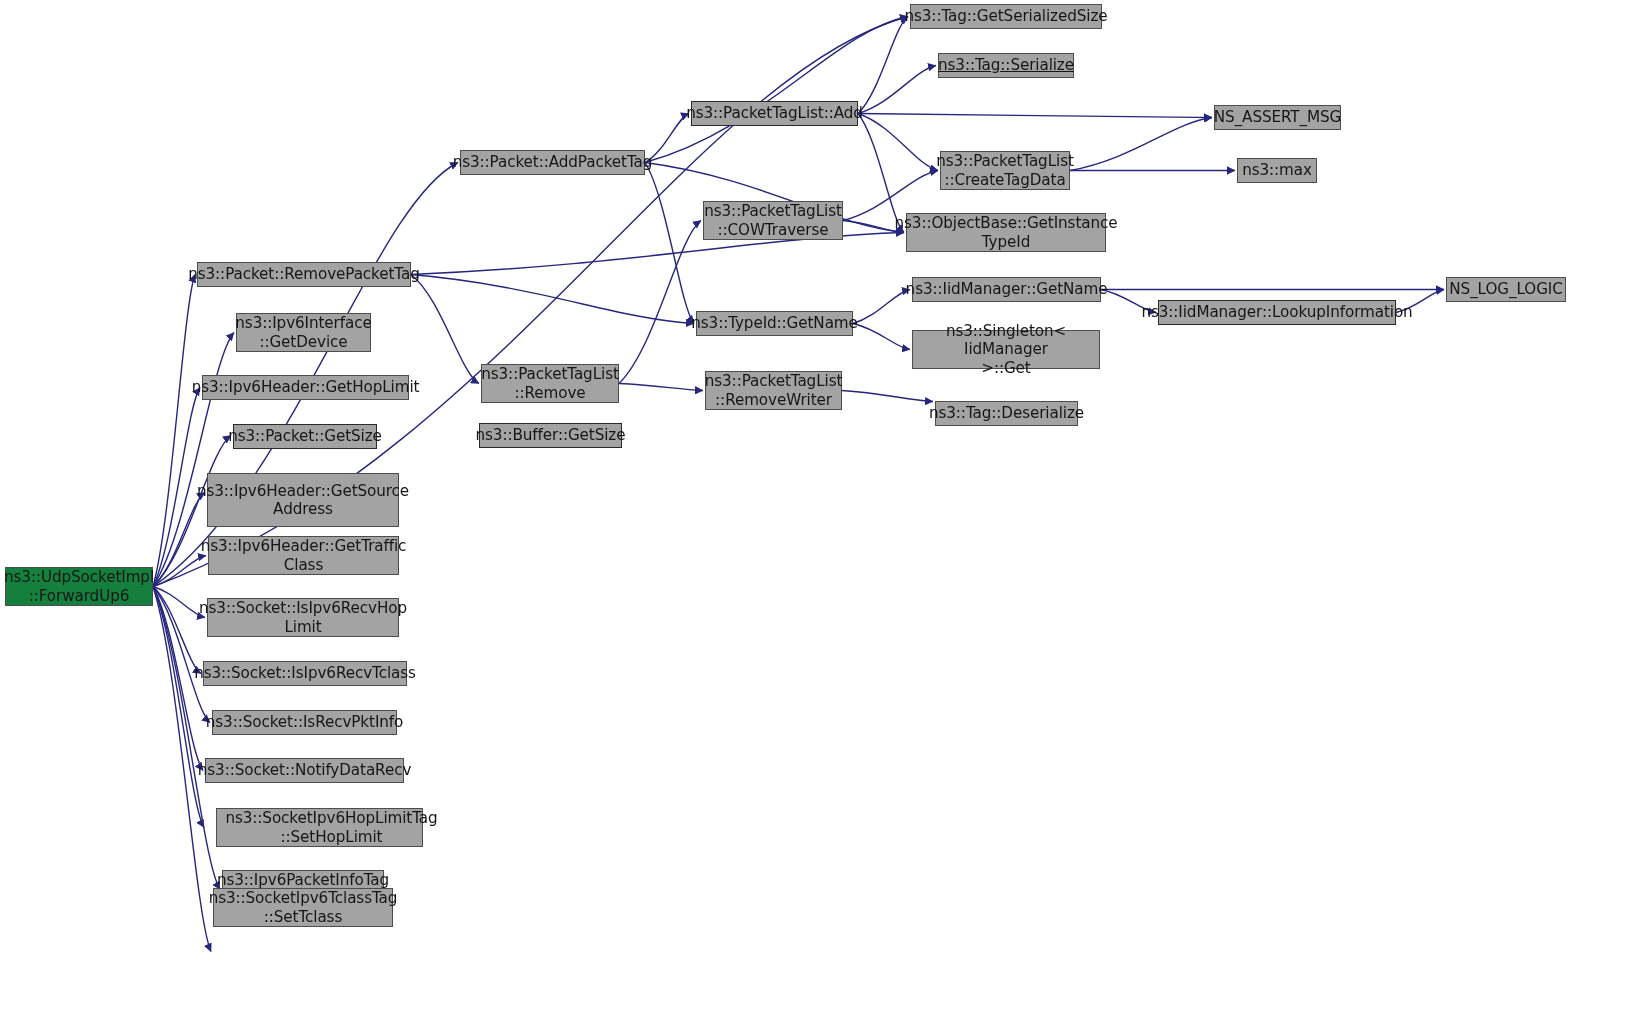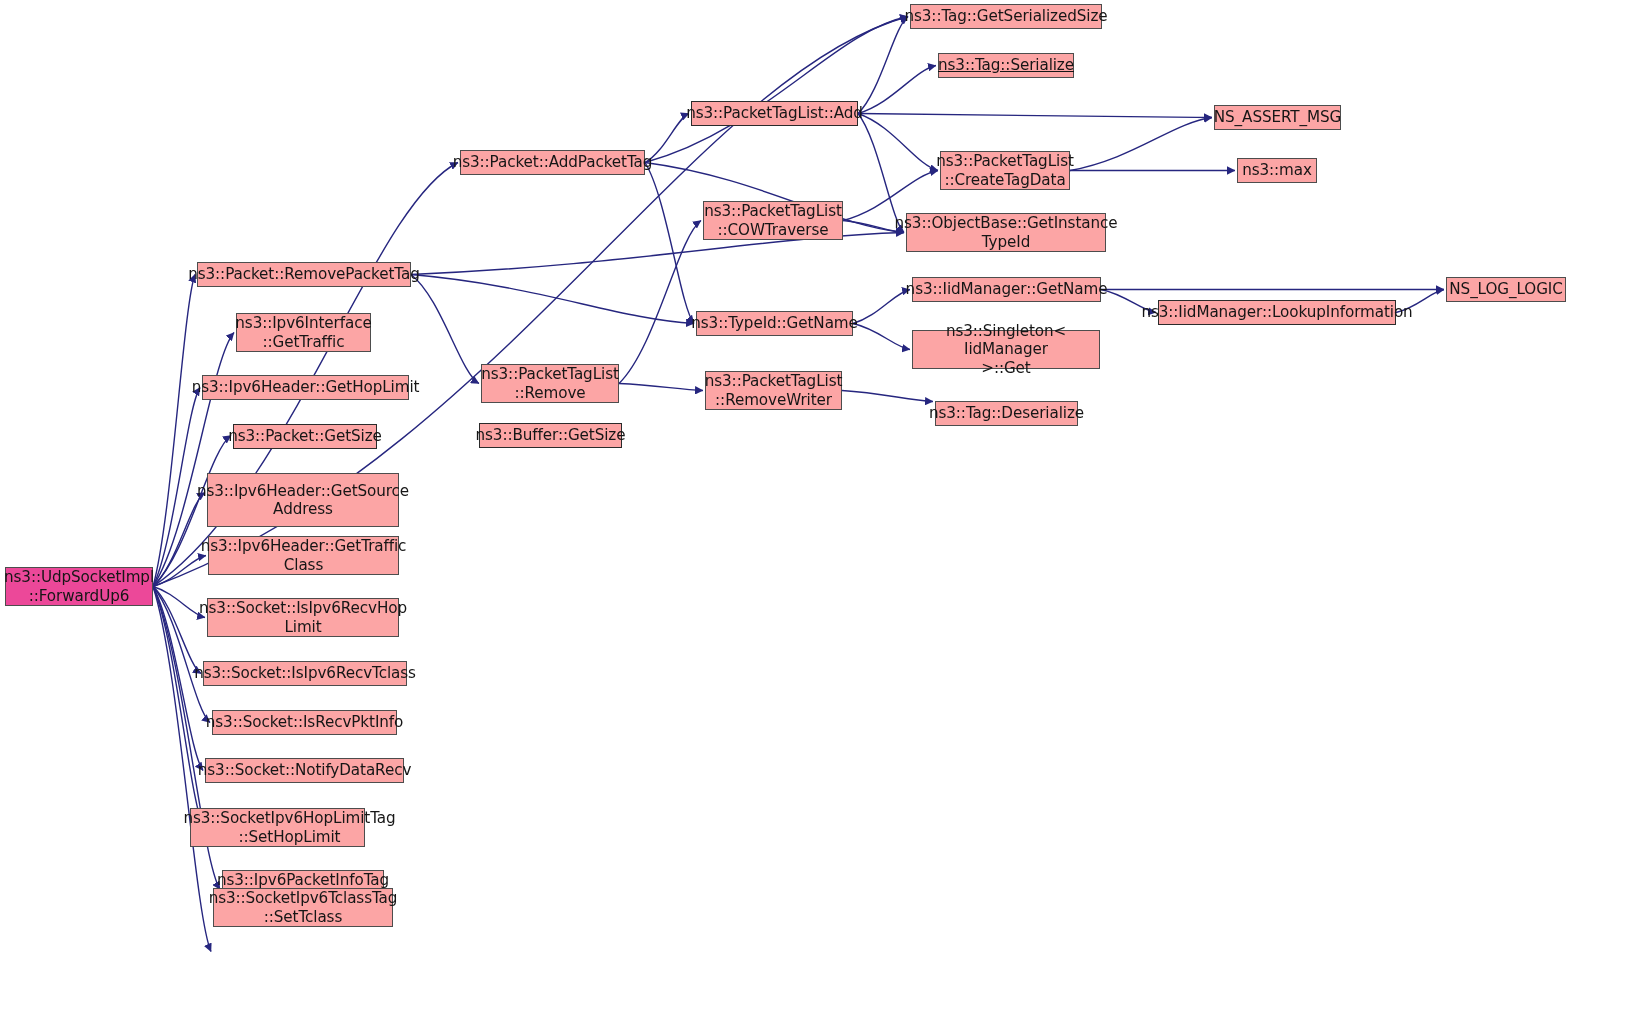--- a/index.html
+++ b/index.html
@@ -20,34 +20,34 @@
     left: 0;
     top: 0;
     width: 1637px;
     height: 1020px;
     pointer-events: none;
   }
   .node {
     position: absolute;
     box-sizing: border-box;
     border: 1px solid #2b2b2b;
-    background: #fca5a5;
+    background: #a3a3a3;
     color: #161616;
     font-size: 15.2px;
     line-height: 18.5px;
     display: flex;
     align-items: center;
     justify-content: center;
     text-align: center;
     letter-spacing: -0.1px;
     white-space: pre-line;
     z-index: 5;
   }
   .node.root {
-    background: #ec4899;
+    background: #15803d;
     border: 1px solid #333333;
   }
   .node.thick {
     border-width: 1.4px;
     border-color: #4d4d4d;
   }
   .node span {
     display: block;
     padding: 0 5px;
   }
@@ -102,33 +102,33 @@
         <path d="M 1101 289.5 C 1255.35 289.5 1347.96 289.5 1444 289.5" fill="none" stroke="#26267f" stroke-width="1.4" marker-end="url(#arrow)"></path>
         <path d="M 1101 289.5 C 1125.75 294.56 1140.6 310.2 1156 312.5" fill="none" stroke="#26267f" stroke-width="1.4" marker-end="url(#arrow)"></path>
         <path d="M 1396 312.5 C 1417.6 307.44 1430.56 291.8 1444 289.5" fill="none" stroke="#26267f" stroke-width="1.4" marker-end="url(#arrow)"></path>
       </g>
   </svg>
   <div id="nodes">
       <div class="node root thick" style="left: 5px; top: 567px; width: 148px; height: 39px;"><span>ns3::UdpSocketImpl
 ::ForwardUp6</span></div>
       <div class="node thick" style="left: 197px; top: 262px; width: 214px; height: 25px;"><span>ns3::Packet::RemovePacketTag</span></div>
       <div class="node thick" style="left: 236px; top: 313px; width: 135px; height: 39px;"><span>ns3::Ipv6Interface
-::GetTraffic</span></div>
+::GetDevice</span></div>
       <div class="node thick" style="left: 202px; top: 375px; width: 207px; height: 25px;"><span>ns3::Ipv6Header::GetHopLimit</span></div>
       <div class="node" style="left: 233px; top: 424px; width: 144px; height: 25px;"><span>ns3::Packet::GetSize</span></div>
       <div class="node thick" style="left: 207px; top: 473px; width: 192px; height: 54px;"><span>ns3::Ipv6Header::GetSource
 Address</span></div>
       <div class="node thick" style="left: 208px; top: 536px; width: 191px; height: 39px;"><span>ns3::Ipv6Header::GetTraffic
 Class</span></div>
       <div class="node thick" style="left: 207px; top: 598px; width: 192px; height: 39px;"><span>ns3::Socket::IsIpv6RecvHop
 Limit</span></div>
       <div class="node thick" style="left: 203px; top: 661px; width: 204px; height: 25px;"><span>ns3::Socket::IsIpv6RecvTclass</span></div>
       <div class="node thick" style="left: 212px; top: 710px; width: 185px; height: 25px;"><span>ns3::Socket::IsRecvPktInfo</span></div>
       <div class="node thick" style="left: 205px; top: 758px; width: 199px; height: 25px;"><span>ns3::Socket::NotifyDataRecv</span></div>
-      <div class="node thick" style="left: 190px; top: 808px; width: 175px; height: 39px; padding-left: 24px;"><span>ns3::SocketIpv6HopLimitTag
+      <div class="node thick" style="left: 216px; top: 808px; width: 207px; height: 39px; padding-left: 24px;"><span>ns3::SocketIpv6HopLimitTag
 ::SetHopLimit</span></div>
       <div class="node thick" style="left: 222px; top: 870px; width: 162px; height: 39px;"><span>ns3::Ipv6PacketInfoTag
 ::SetRecvIf</span></div>
       <div class="node thick" style="left: 213px; top: 888px; width: 180px; height: 39px; text-align: center;"><span>ns3::SocketIpv6TclassTag
 ::SetTclass</span></div>
       <div class="node thick" style="left: 460px; top: 150px; width: 185px; height: 25px;"><span>ns3::Packet::AddPacketTag</span></div>
       <div class="node thick" style="left: 481px; top: 364px; width: 138px; height: 39px;"><span>ns3::PacketTagList
 ::Remove</span></div>
       <div class="node" style="left: 479px; top: 423px; width: 143px; height: 25px;"><span>ns3::Buffer::GetSize</span></div>
       <div class="node" style="left: 691px; top: 101px; width: 167px; height: 25px;"><span>ns3::PacketTagList::Add</span></div>

